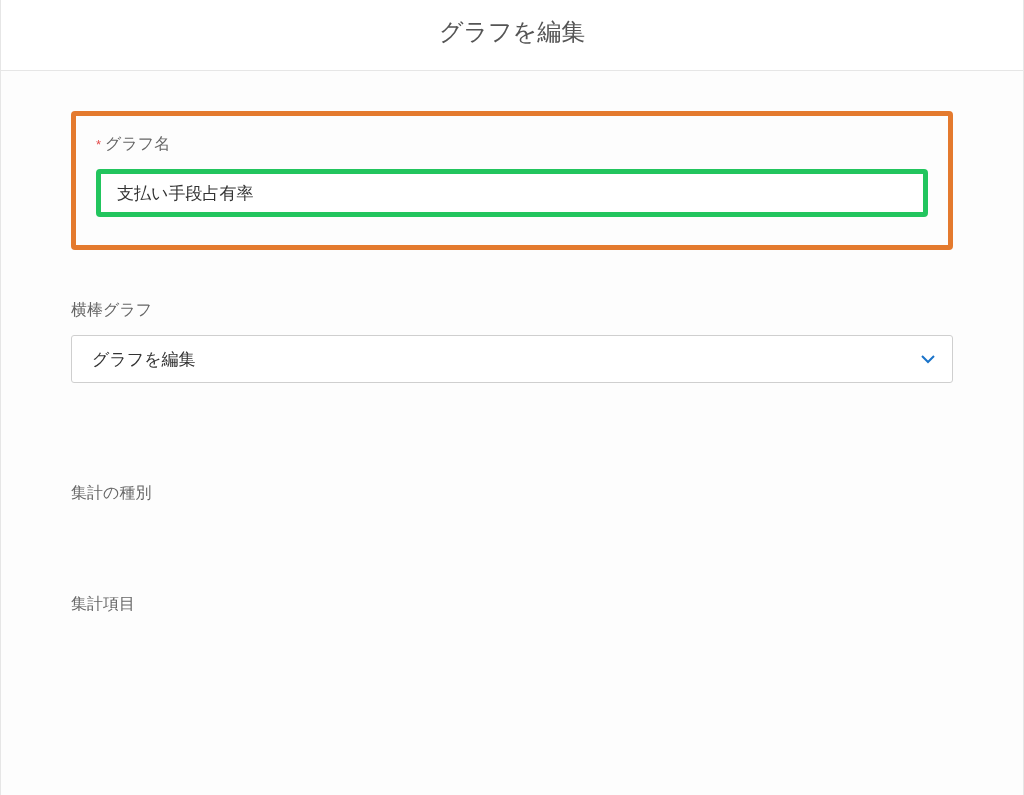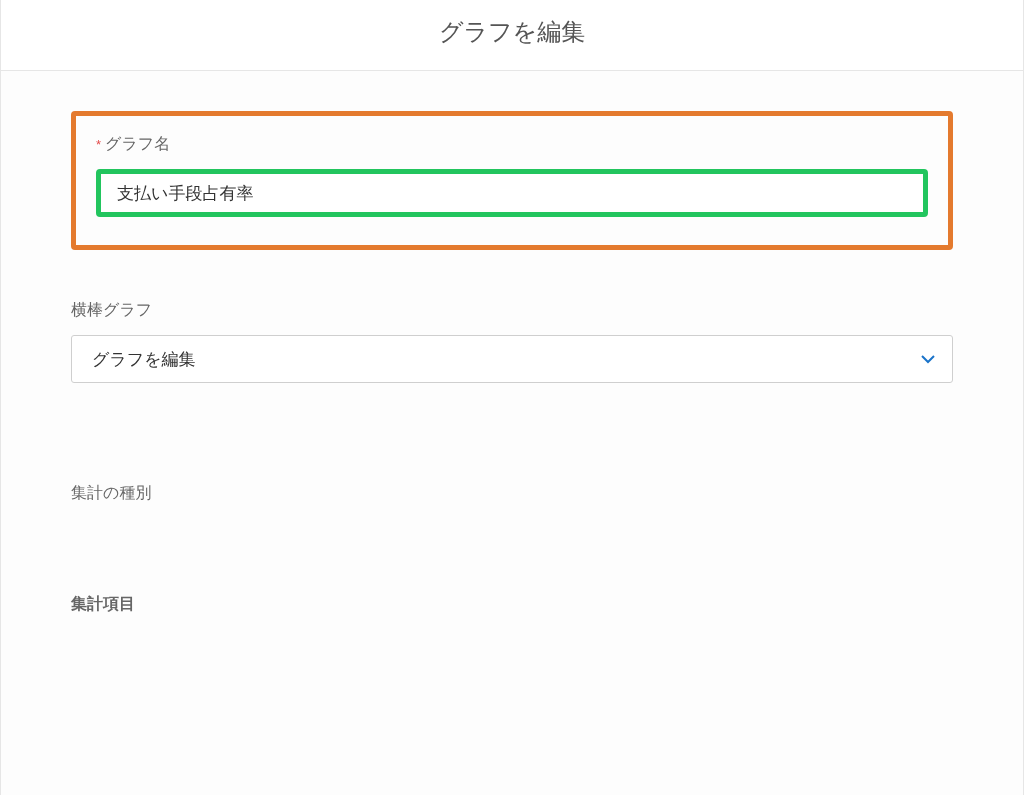--- a/index.html
+++ b/index.html
@@ -40,21 +40,21 @@
     }
     
     .dialog-body::-webkit-scrollbar { width: 18px; }
     .dialog-body::-webkit-scrollbar-track { background: #f1f1f1; }
     .dialog-body::-webkit-scrollbar-thumb { background: #c2c2c2; border-radius: 2px; }
     .dialog-body::-webkit-scrollbar-button { background: #f1f1f1; height: 18px; }
 
     .form-section {
       margin-bottom: 60px;
     }
-    .form-section.last { margin-bottom: 0; font-weight: bold; }
+    .form-section.last { margin-bottom: 0; }
 
     .highlight-box {
       border: 5px solid #e47a2e;
       border-radius: 4px;
       padding: 18px 20px 28px 20px;
       margin-bottom: 50px;
     }
 
     .field-label {
       font-size: 16px;

